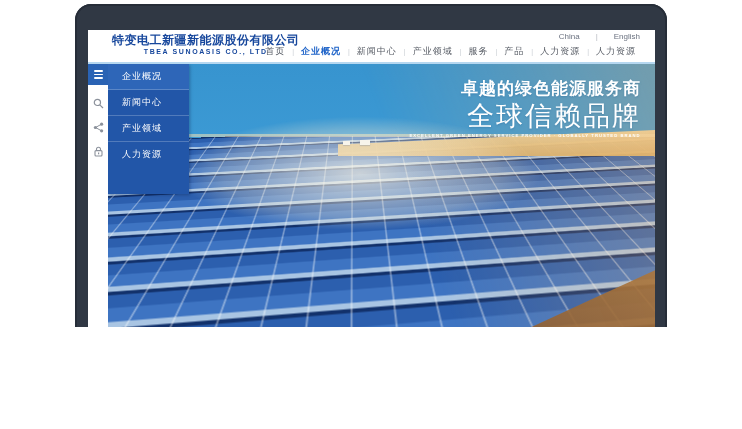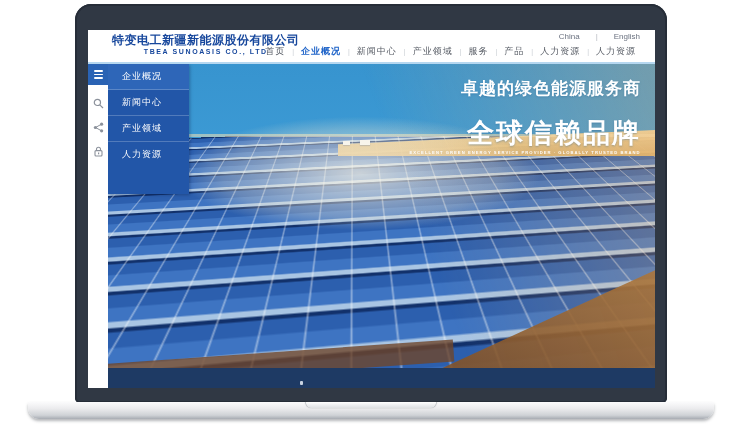--- a/index.html
+++ b/index.html
@@ -1,16 +1,16 @@
 <!DOCTYPE html>
 <html><head>
 <meta charset="utf-8">
 <style>
   html,body{margin:0;padding:0;background:#fff;font-family:"Liberation Sans","DejaVu Sans",sans-serif;}
-  .stage{position:relative;width:742px;height:429px;overflow:hidden;background:#fff;}
+  .stage{position:relative;width:742px;height:327px;overflow:hidden;background:#fff;}
 
   
   .bezel{position:absolute;left:75px;top:4px;width:592px;height:399px;background:#303844;
          border-radius:16px 16px 5px 5px;box-shadow:inset 0 0 0 2px #262d38;}
   .screen{position:absolute;left:88px;top:30px;width:567px;height:358px;background:#ffffff;overflow:hidden;}
   .base{position:absolute;left:28px;top:402px;width:686px;height:17px;
         background:linear-gradient(180deg,#fbfbfc 0%,#ececee 38%,#cfd2d6 78%,#a7abb2 100%);
         border-radius:2px 2px 11px 11px;box-shadow:0 2px 3px rgba(40,45,55,.35);}
   .base-notch{position:absolute;left:50%;top:0;transform:translateX(-50%);width:130px;height:6px;
         background:linear-gradient(180deg,#ffffff,#dddfe2);border-radius:0 0 7px 7px;
@@ -69,21 +69,21 @@
   .side-menu{position:absolute;left:0;top:0;width:81px;height:130px;background:#2256a8;z-index:7;
         box-shadow:1px 1px 3px rgba(10,30,70,.35);}
   .side-menu-item{height:25px;line-height:25px;padding-left:14px;font-size:9px;color:#fff;letter-spacing:1px;
         border-bottom:1px solid rgba(255,255,255,.22);cursor:pointer;white-space:nowrap;}
   .side-menu-item:first-child{background:#2e66b8;}
   .side-menu-item:last-child{border-bottom:none;}
 
   
   .hero-text{position:absolute;right:14px;top:13px;text-align:right;z-index:6;color:#fff;}
   .hero-subtitle{font-size:17px;font-weight:700;letter-spacing:1px;text-shadow:0 1px 2px rgba(30,90,140,.35);}
-  .hero-title{font-size:27px;font-weight:bold;letter-spacing:2px;line-height:30px;margin-top:18px;
+  .hero-title{font-size:27px;font-weight:normal;letter-spacing:2px;line-height:30px;margin-top:1px;
         text-shadow:0 1px 2px rgba(30,90,140,.35);}
   .hero-tagline{font-size:8px;letter-spacing:2px;opacity:.95;white-space:nowrap;
         transform:scale(.52);transform-origin:right top;margin-top:2px;font-weight:bold;}
 
   
   .band{position:absolute;left:0;right:0;bottom:0;height:20px;background:#1e3a64;}
   .band-dot{position:absolute;left:192px;top:13px;width:3px;height:4px;background:rgba(230,238,248,.85);border-radius:1px;}
 </style>
 </head>
 <body>

